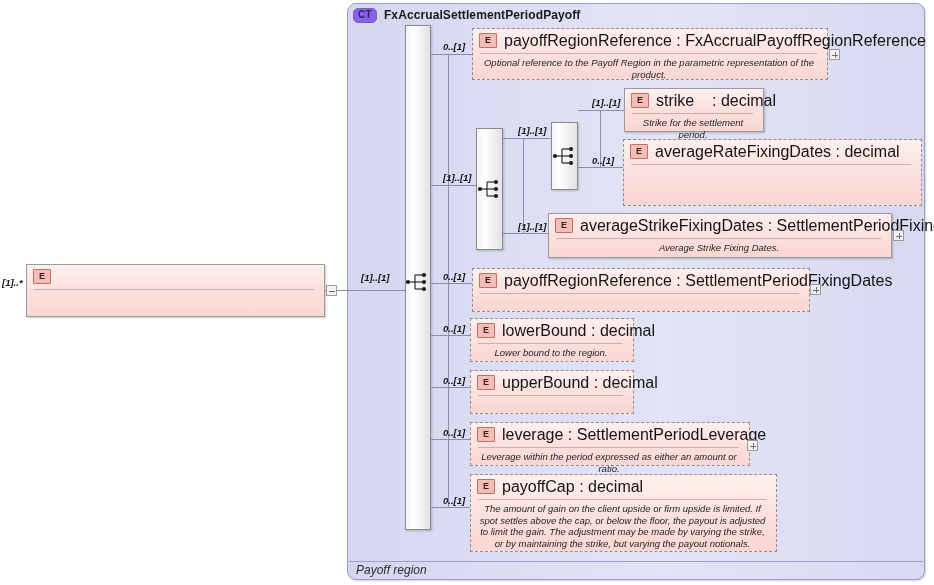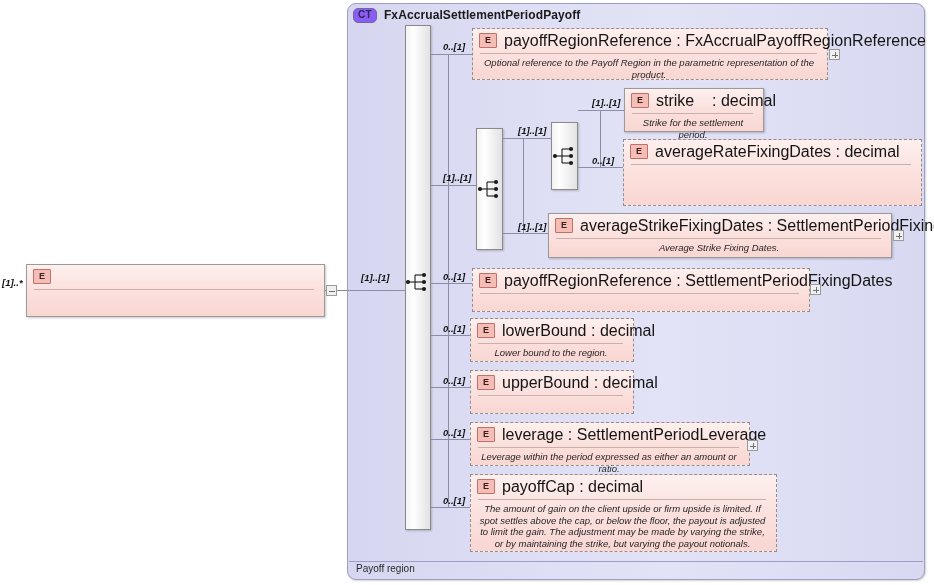--- a/index.html
+++ b/index.html
@@ -37,21 +37,21 @@
     line-height:12px;
     letter-spacing:.3px;
   }
   .ct-title{font-size:12px;font-weight:bold;color:#1a1a1a;letter-spacing:.1px;}
 
   .ct-footer-line{
     position:absolute;left:349px;top:561px;width:574px;height:1px;background:#9d9dc6;
   }
   .ct-footer-label{
     position:absolute;left:356px;top:563px;
-    font-size:10px;color:#2a2a2a;
+    font-size:12px;font-style:italic;color:#2a2a2a;
   }
 
   
   .seqbar{
     position:absolute;
     border:1px solid #8a8a8a;
     background-image:linear-gradient(to right,#f2f2f2 0%,#ffffff 30%,#e2e2e2 100%);
     box-sizing:border-box;
     box-shadow:1px 1px 2px rgba(0,0,0,.2);
   }

